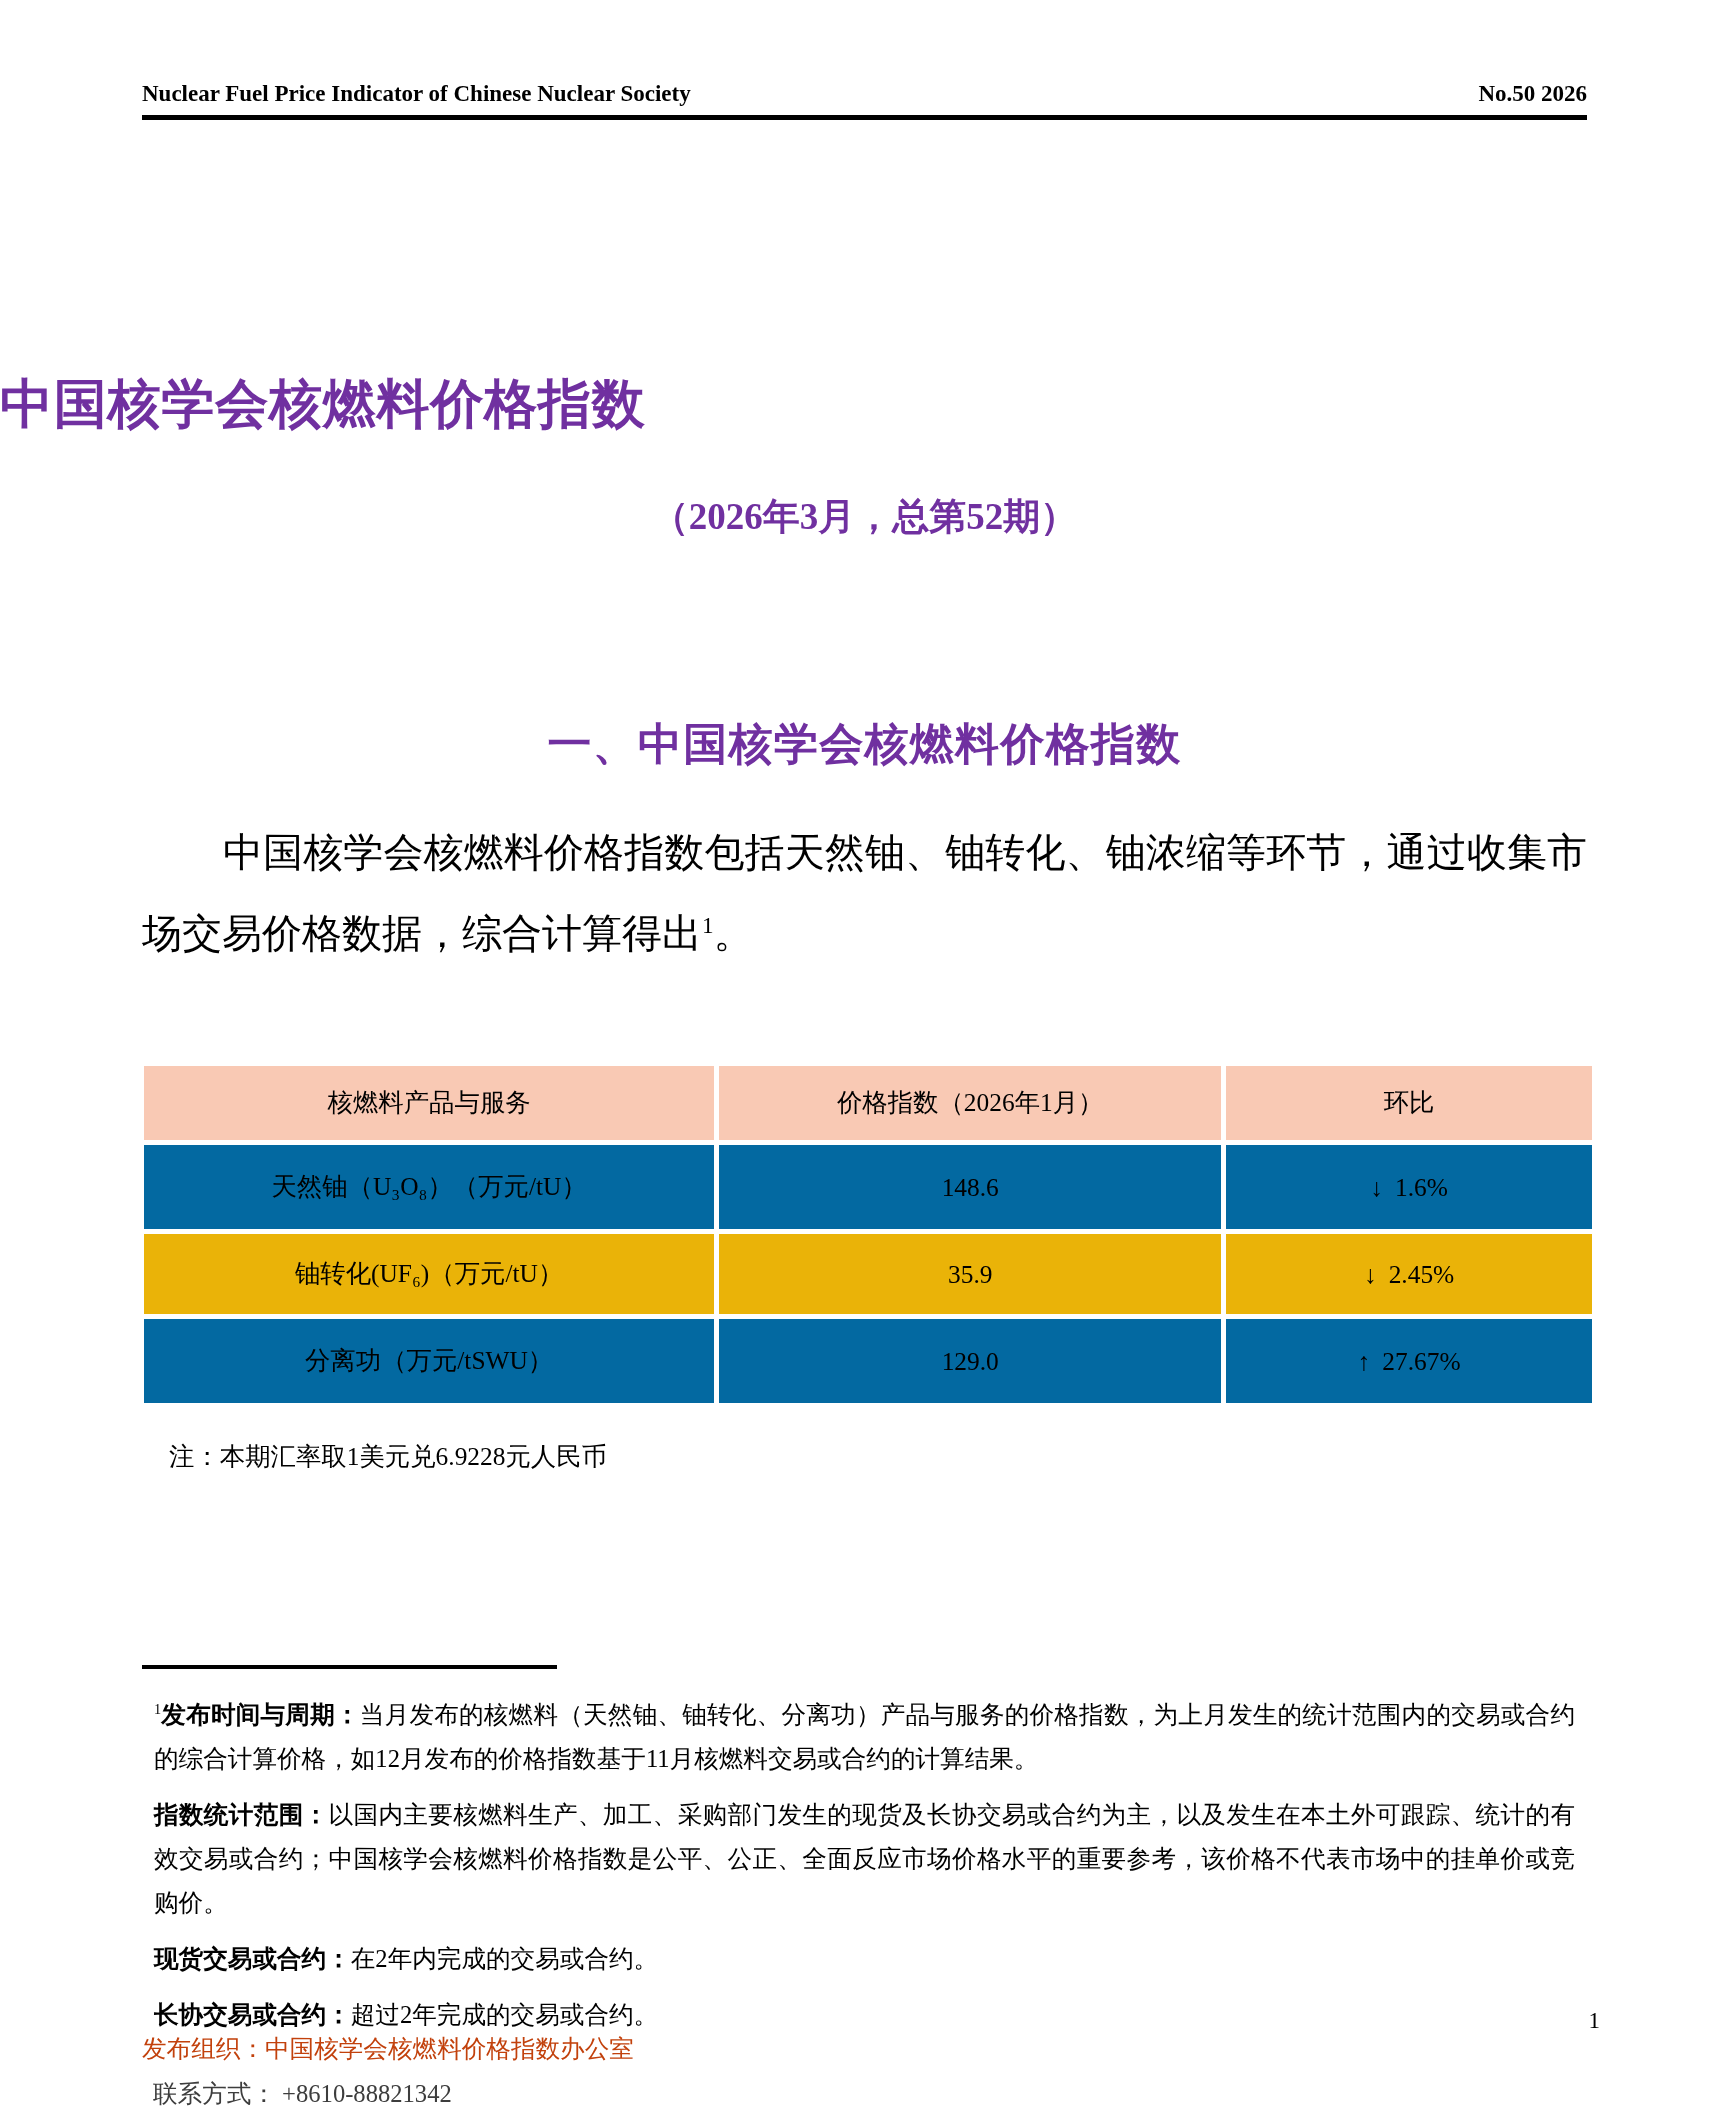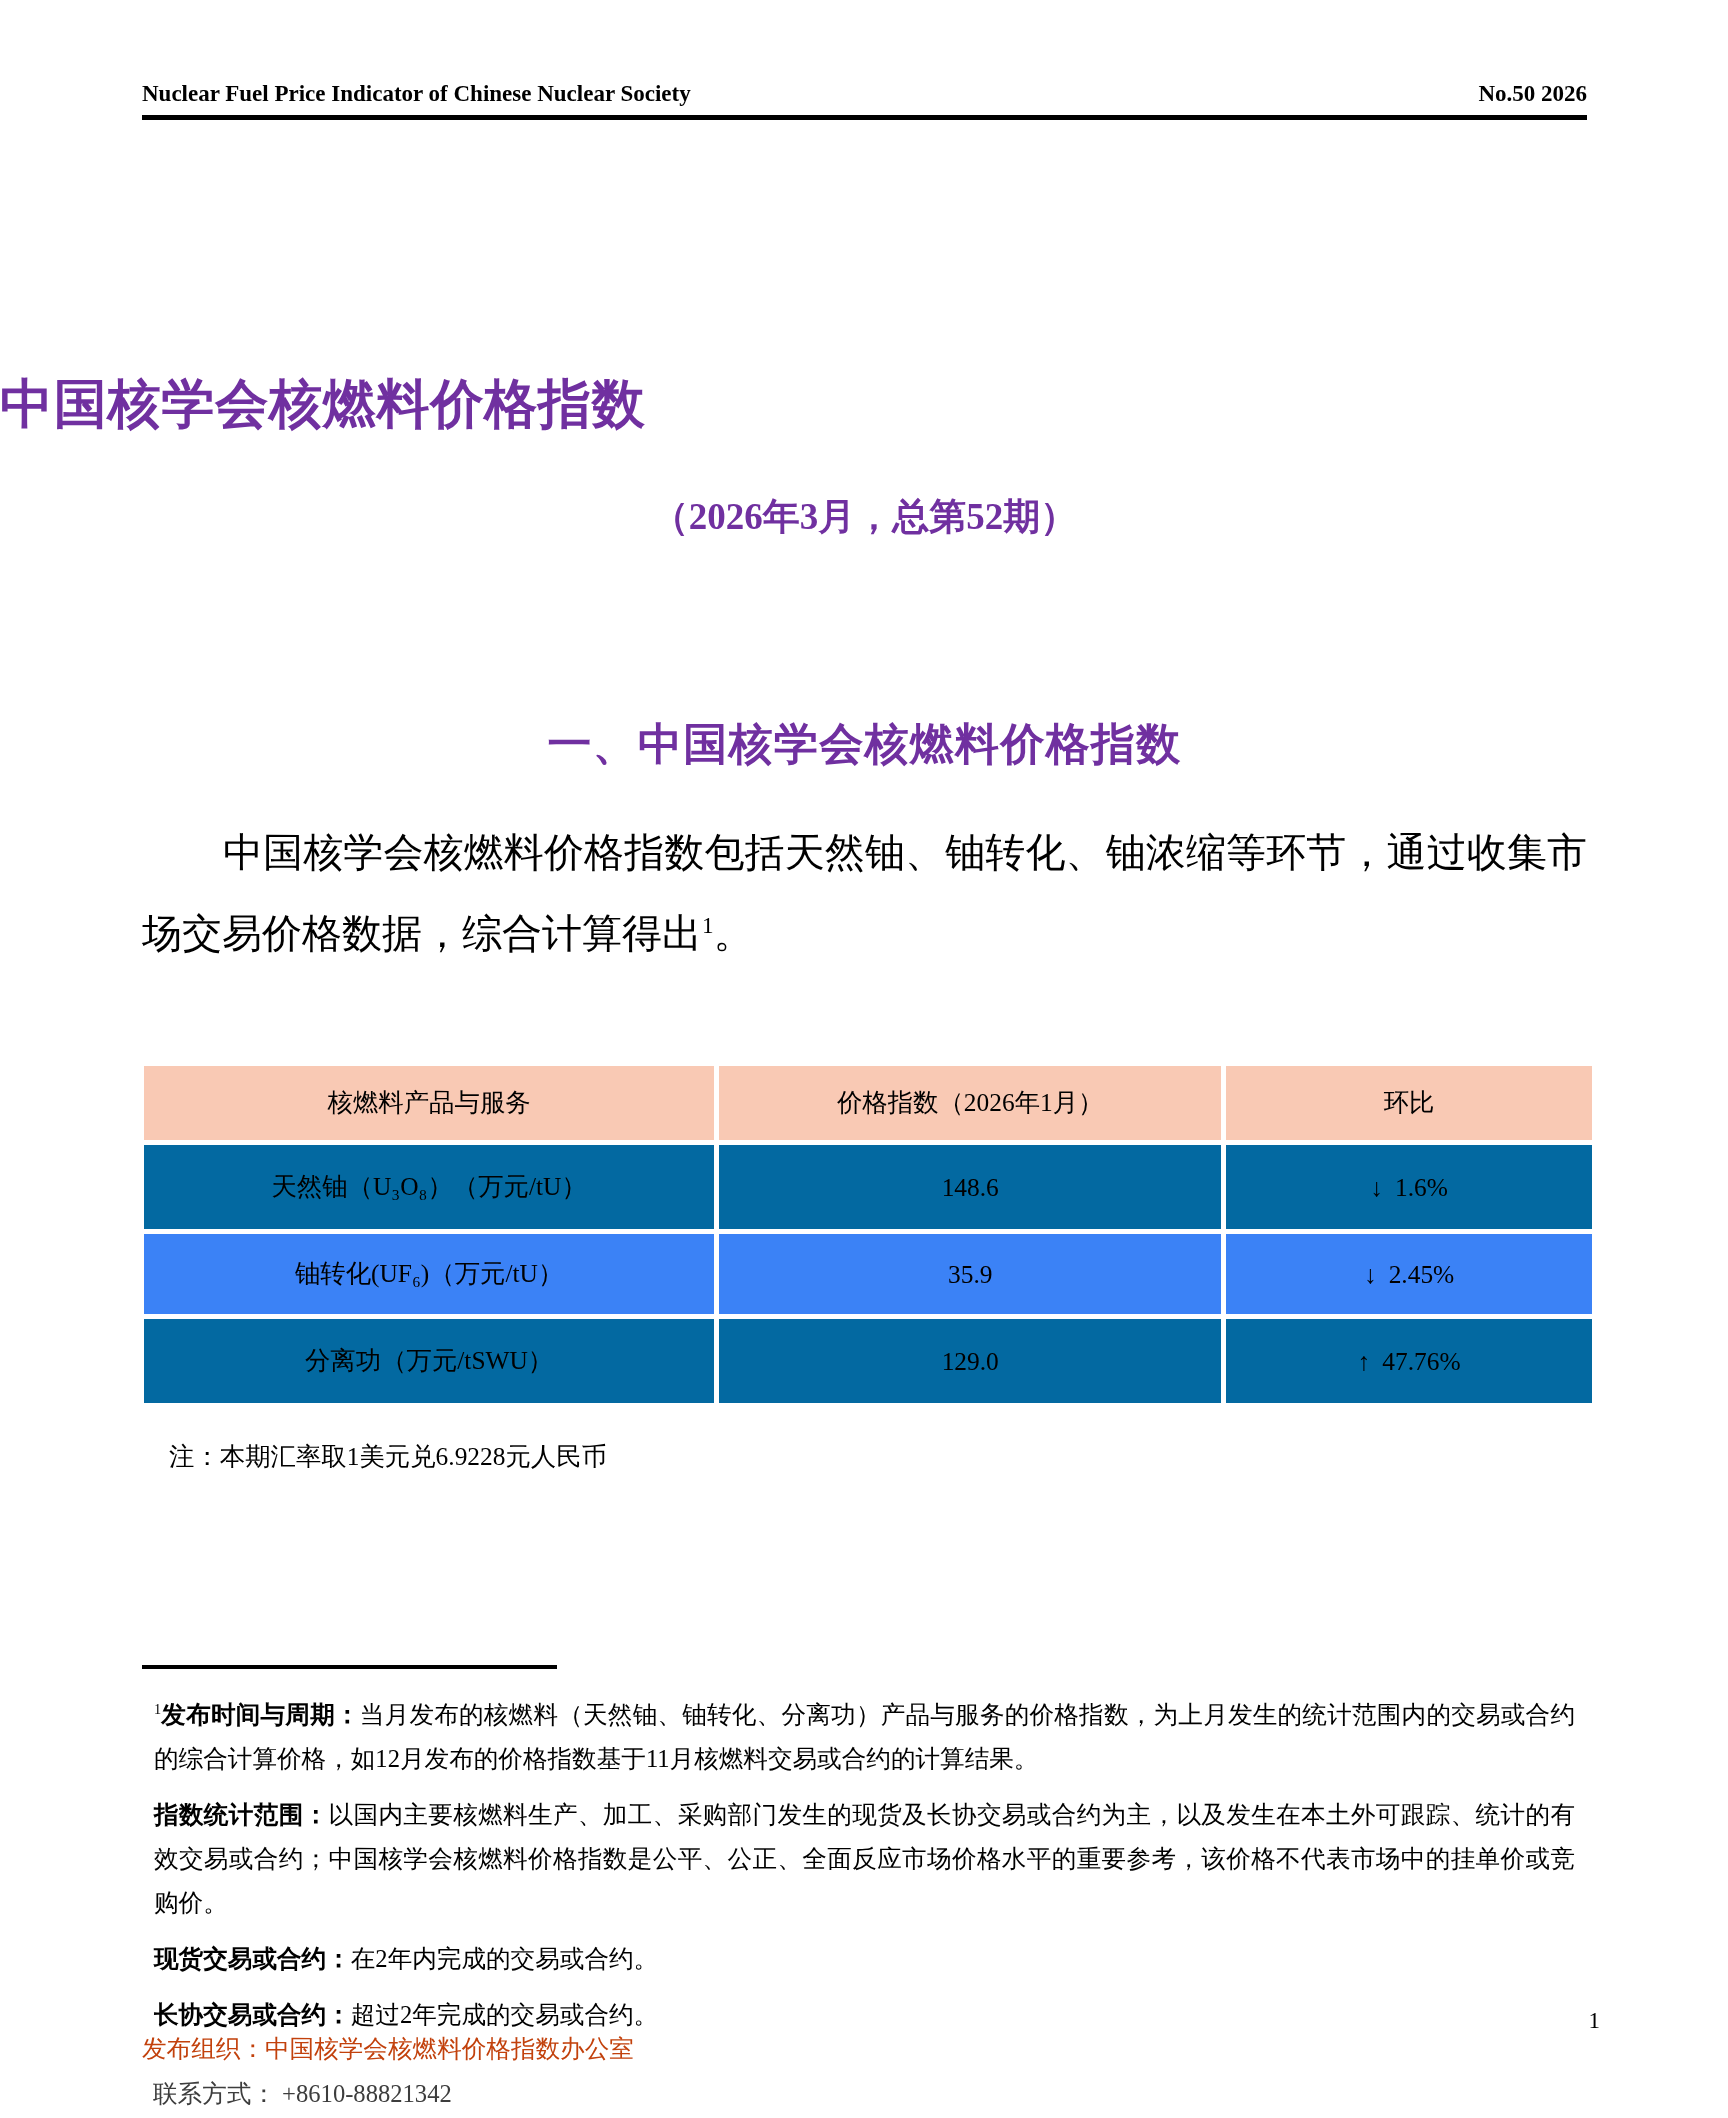--- a/index.html
+++ b/index.html
@@ -19,21 +19,21 @@
 
   .intro{position:absolute;top:812px;left:142px;width:1445px;font-size:40px;
     line-height:81px;text-align:justify;text-indent:81px;}
   .intro sup,.footnotes sup{font-size:0.58em;vertical-align:super;line-height:0;}
 
   .price-table{position:absolute;top:1066px;left:144px;width:1448px;
     display:grid;grid-template-columns:1350fr 1188fr 866fr;gap:5.1px;font-size:25.4px;}
   .cell{display:flex;align-items:center;justify-content:center;text-align:center;}
   .cell.hd{height:74px;background:#F9C9B4;}
   .cell.r-light{height:84px;background:#0369a1;}
-  .cell.r-dark{height:80px;background:#3b82f6;}
+  .cell.r-dark{height:80px;background:#eab308;}
   .arrow{margin-right:12px;}
 
   .table-note{position:absolute;top:1440px;left:169px;font-size:25.4px;}
 
   .fn-rule{position:absolute;top:1665px;left:142px;width:415px;height:3.8px;background:#000;}
   .footnotes{position:absolute;top:1681px;left:142px;width:1445px;font-size:24.6px;
     line-height:44px;text-align:justify;}
   .footnotes p{margin:12px;}
   .fn-label{font-weight:bold;}
 
@@ -75,21 +75,21 @@
     <div class="cell r-dark">35.9</div>
     <div class="cell r-dark">
         <span class="arrow">↓</span>
         <span>2.45%</span>
       </div>
 
     <div class="cell r-light">分离功（万元/tSWU）</div>
     <div class="cell r-light">129.0</div>
     <div class="cell r-light">
         <span class="arrow">↑</span>
-        <span>47.76%</span>
+        <span>27.67%</span>
       </div>
   </div>
 
   <div class="table-note">注：本期汇率取1美元兑6.9228元人民币</div>
 
   <div class="fn-rule"></div>
 
   <div class="footnotes">
     <p><sup>1</sup><span class="fn-label">发布时间与周期：</span><span>当月发布的核燃料（天然铀、铀转化、分离功）产品与服务的价格指数，为上月发生的统计范围内的交易或合约的综合计算价格，如12月发布的价格指数基于11月核燃料交易或合约的计算结果。</span></p>
     <p><span class="fn-label">指数统计范围：</span><span>以国内主要核燃料生产、加工、采购部门发生的现货及长协交易或合约为主，以及发生在本土外可跟踪、统计的有效交易或合约；中国核学会核燃料价格指数是公平、公正、全面反应市场价格水平的重要参考，该价格不代表市场中的挂单价或竞购价。</span></p>

